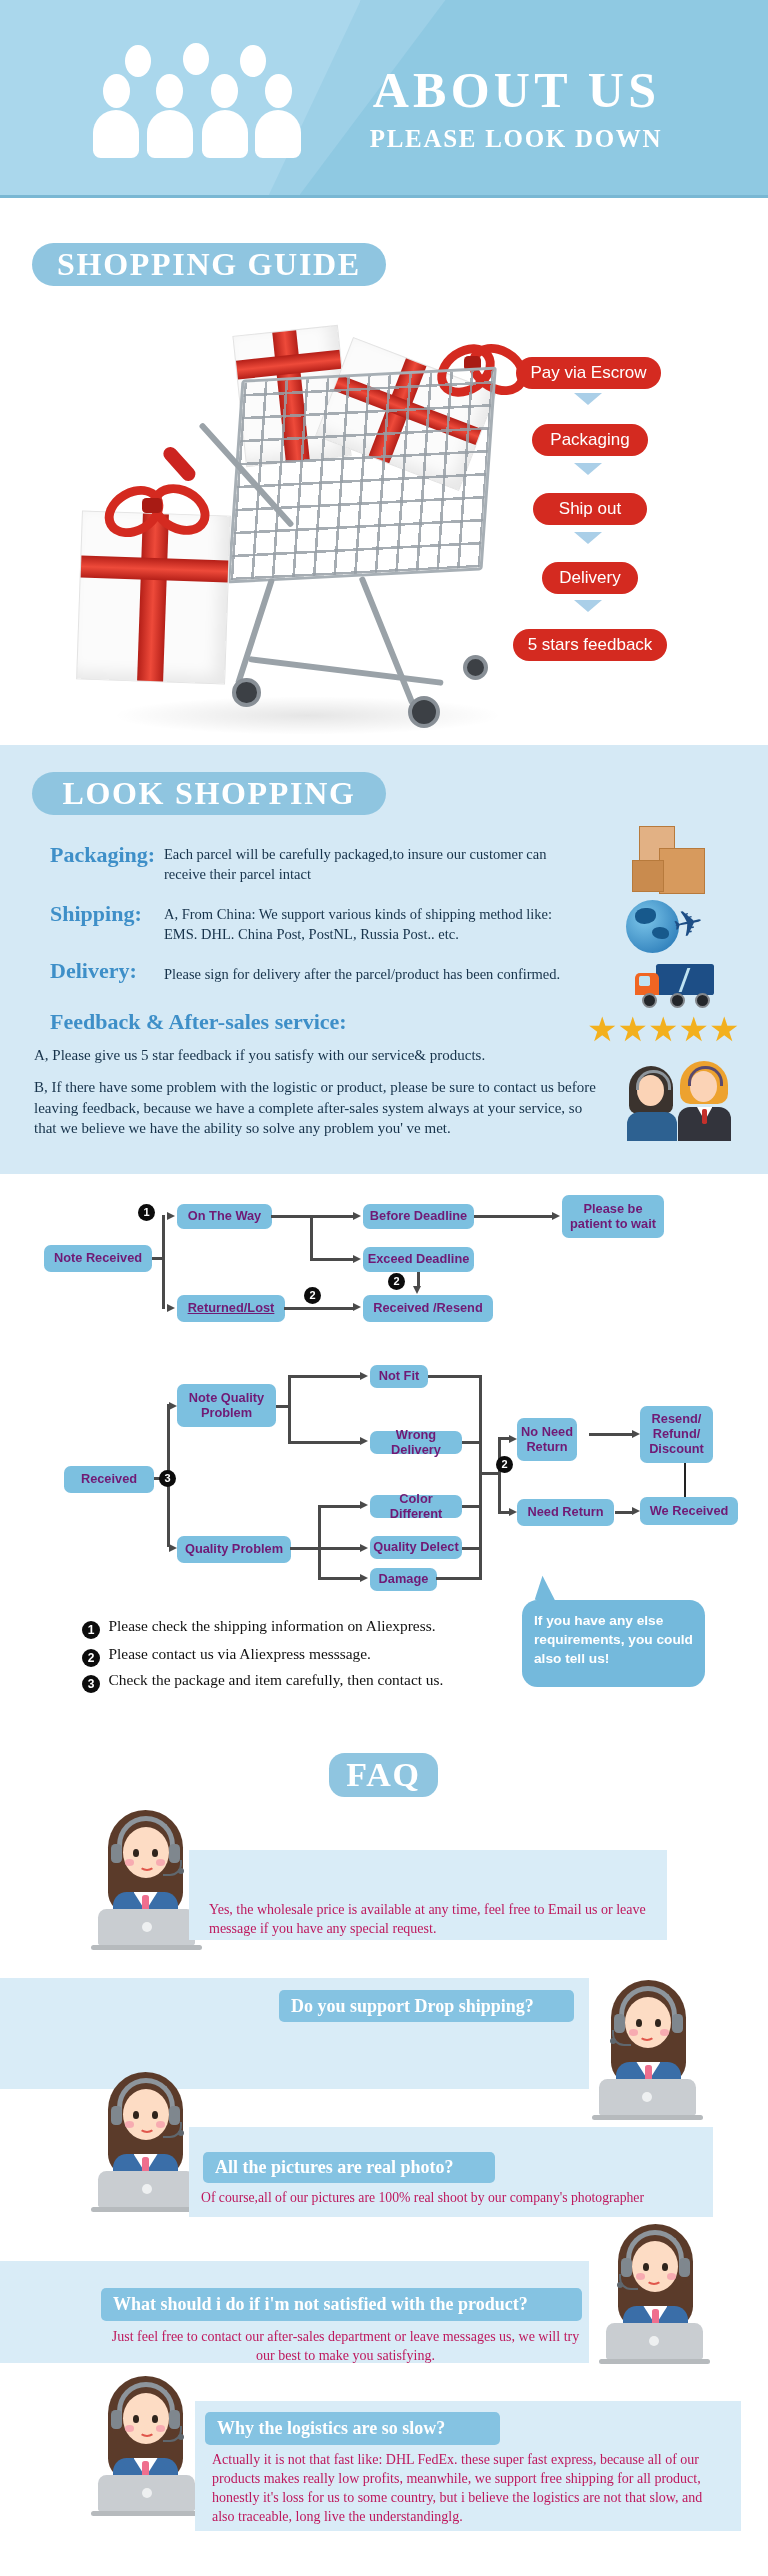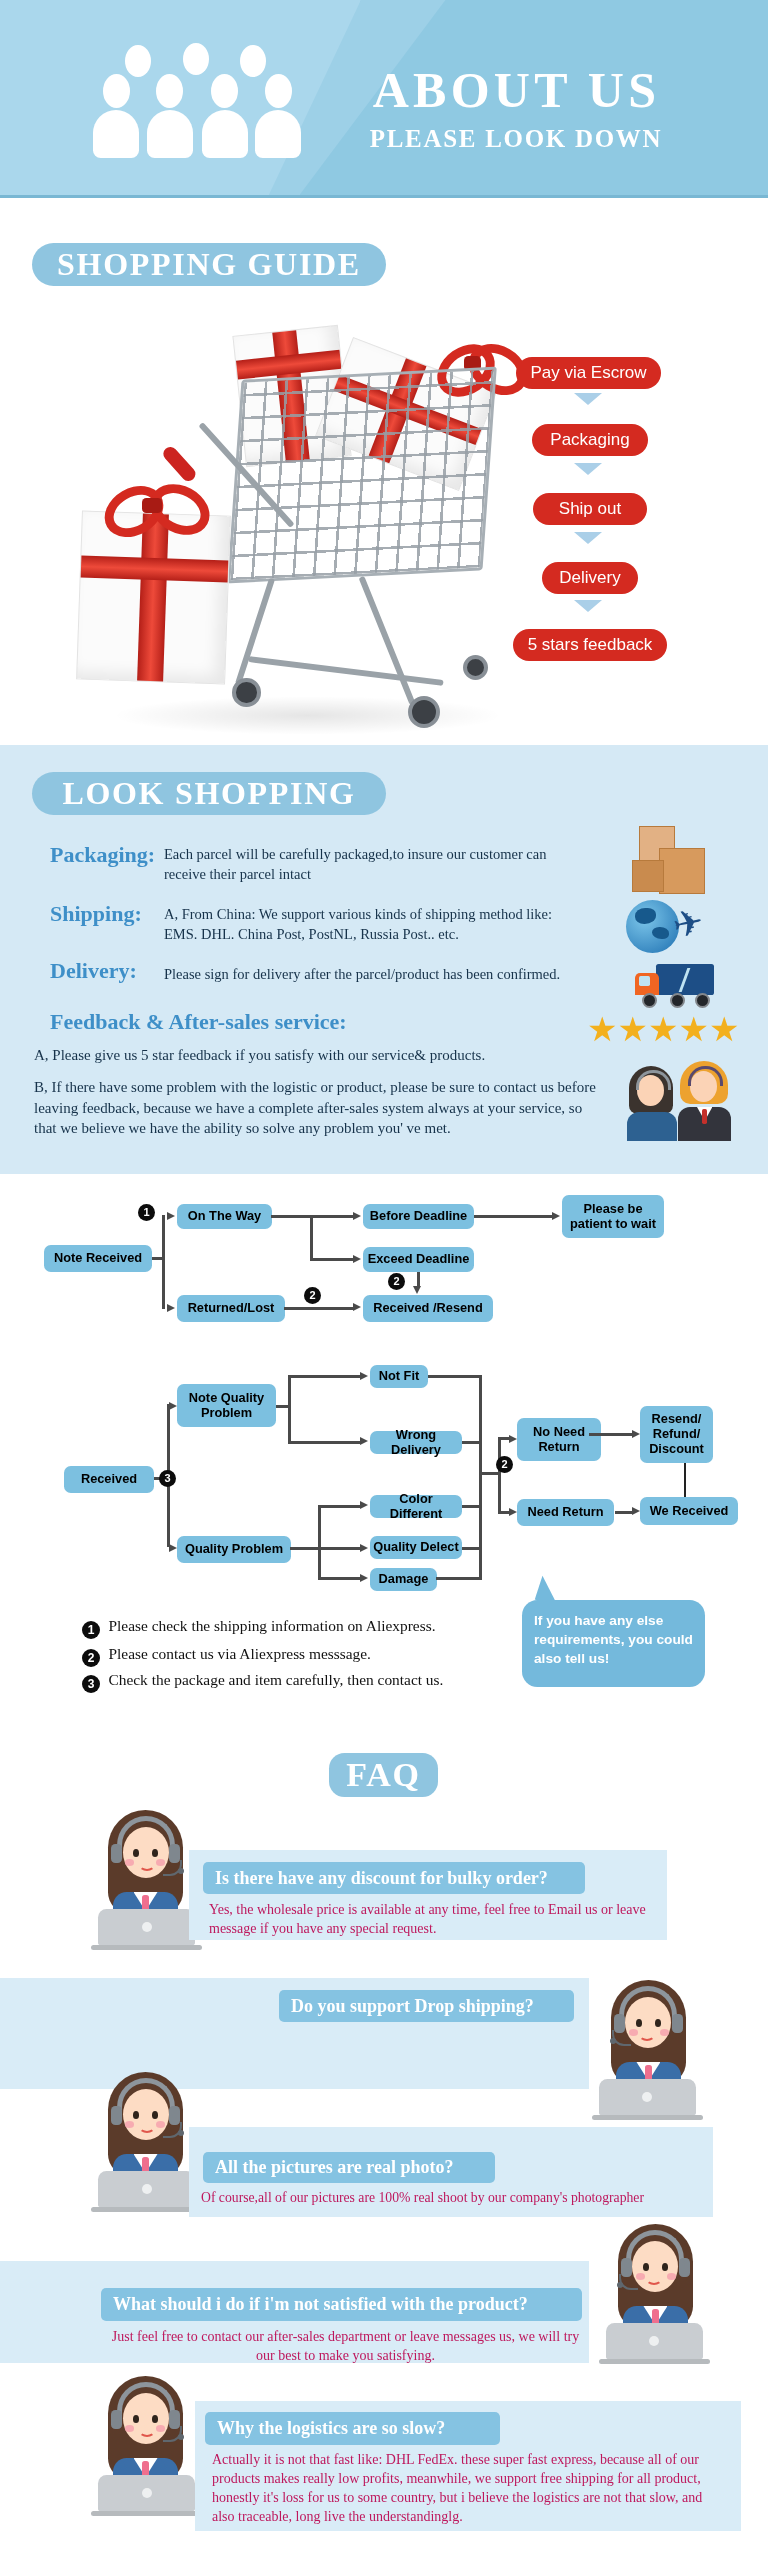--- a/index.html
+++ b/index.html
@@ -46,21 +46,21 @@
   .wheel{position:absolute;border-radius:50%;background:#3c4045;border:4.3px solid #888f96;}
 
   
   .blue-section{left:0;top:745px;width:768px;height:429px;background:#d5e9f5;}
   .rowlabel{color:#3e8fc8;font-weight:bold;font-size:22px;}
   .rowtext{color:#16324a;font-size:14.5px;line-height:19.6px;}
   .fb-head{color:#3e8fc8;font-weight:bold;font-size:22px;}
   .star{color:#f3b01d;font-family:"DejaVu Sans",sans-serif;font-size:34px;line-height:34px;}
 
   
-  .fbox{position:absolute;background:#7cc0e0;color:#000000;border-radius:6.8px;
+  .fbox{position:absolute;background:#7cc0e0;color:#701a75;border-radius:6.8px;
     font-family:"Liberation Sans",sans-serif;font-weight:bold;font-size:12.8px;line-height:1.15;
     display:flex;align-items:center;justify-content:center;text-align:center;padding:0.9px 1.7px;box-sizing:border-box;}
   .ln{position:absolute;background:#4a4a4a;}
   .ar{position:absolute;width:0;height:0;}
   .ar.r{border-top:4.3px solid transparent;border-bottom:4.3px solid transparent;border-left:8.5px solid #4a4a4a;}
   .ar.d{border-left:4.3px solid transparent;border-right:4.3px solid transparent;border-top:8.5px solid #4a4a4a;}
   .nb{position:absolute;width:17px;height:17px;border-radius:50%;background:#0c0c0c;color:#fff;
     font-family:"Liberation Sans",sans-serif;font-weight:bold;font-size:11px;line-height:17px;text-align:center;}
   .note-row{position:absolute;color:#111;font-size:15.4px;}
   .note-row .nb2{display:inline-block;width:18px;height:18px;border-radius:50%;background:#0c0c0c;color:#fff;
@@ -235,21 +235,21 @@
     <div class="abs" style="left:51px;top:46px;width:53px;height:34px;background:#33343c;border-radius:12px 12px 0 0;"></div>
     <div class="abs" style="left:70px;top:46px;width:15.4px;height:13.7px;background:#fff;clip-path:polygon(0 0,100% 0,50% 100%);"></div>
     <div class="abs" style="left:75px;top:48px;width:5.1px;height:15.4px;background:#c4302b;border-radius:1.7px;"></div>
   </div>
 
   <div class="fbox" style="left:44px;top:1245px;width:108px;height:26.5px;">Note Received</div>
   <div class="fbox" style="left:177px;top:1204px;width:95px;height:25px;">On The Way</div>
   <div class="fbox" style="left:363px;top:1204px;width:111px;height:25px;">Before Deadline</div>
   <div class="fbox" style="left:562px;top:1195px;width:102px;height:43px;">Please be patient to wait</div>
   <div class="fbox" style="left:363px;top:1247px;width:111px;height:25px;">Exceed Deadline</div>
-  <div class="fbox" style="left:177px;top:1295px;width:108px;height:26.5px;">Returned/Lost</div>
+  <div class="fbox" style="left:177px;top:1295px;width:108px;height:26.5px;text-decoration:underline;">Returned/Lost</div>
   <div class="fbox" style="left:363px;top:1295px;width:130px;height:26.5px;">Received /Resend</div>
 
   <div class="ln" style="left:152px;top:1257px;width:12px;height:2.6px;"></div>
   <div class="ln" style="left:162px;top:1215px;width:2.6px;height:94px;"></div>
   <div class="ar r" style="left:167px;top:1212px;"></div>
   <div class="ar r" style="left:167px;top:1304px;"></div>
   <div class="nb" style="left:138px;top:1204px;">1</div>
   <div class="ln" style="left:271px;top:1215px;width:40px;height:2.6px;"></div>
   <div class="ln" style="left:310px;top:1215px;width:2.6px;height:44px;"></div>
   <div class="ln" style="left:310px;top:1215px;width:45px;height:2.6px;"></div>
@@ -266,21 +266,21 @@
   <div class="nb" style="left:304px;top:1287px;">2</div>
 
   <div class="fbox" style="left:64px;top:1466px;width:90px;height:26.5px;">Received</div>
   <div class="fbox" style="left:177px;top:1384px;width:99px;height:43px;">Note Quality Problem</div>
   <div class="fbox" style="left:177px;top:1536px;width:114px;height:26.5px;">Quality Problem</div>
   <div class="fbox" style="left:370px;top:1365px;width:58px;height:23px;">Not Fit</div>
   <div class="fbox" style="left:370px;top:1431px;width:92px;height:23px;">Wrong Delivery</div>
   <div class="fbox" style="left:370px;top:1495px;width:92px;height:23px;">Color Different</div>
   <div class="fbox" style="left:370px;top:1536px;width:92px;height:23px;">Quality Delect</div>
   <div class="fbox" style="left:370px;top:1568px;width:67px;height:23px;">Damage</div>
-  <div class="fbox" style="left:517px;top:1418px;width:84px;height:43px;">No Need Return</div>
+  <div class="fbox" style="left:517px;top:1418px;width:60px;height:43px;">No Need Return</div>
   <div class="fbox" style="left:517px;top:1499px;width:97px;height:26.5px;">Need Return</div>
   <div class="fbox" style="left:640px;top:1406px;width:73px;height:57px;">Resend/ Refund/ Discount</div>
   <div class="fbox" style="left:640px;top:1497px;width:98px;height:28px;">We Received</div>
 
   <div class="ln" style="left:154px;top:1477px;width:14.5px;height:2.6px;"></div>
   <div class="ln" style="left:167px;top:1404px;width:2.6px;height:143px;"></div>
   <div class="ar r" style="left:169px;top:1402px;"></div>
   <div class="ar r" style="left:169px;top:1544px;"></div>
   <div class="nb" style="left:159px;top:1470px;">3</div>
   <div class="ln" style="left:276px;top:1405px;width:14.5px;height:2.6px;"></div>
@@ -347,21 +347,20 @@
       <div class="hp-ear l"></div>
       <div class="hp-ear r"></div>
       <div class="mic-arm"></div>
       <div class="mic-dot"></div>
     <div class="laptop">
         <div class="dot"></div>
       </div>
       <div class="laptop-base"></div>
   </div>
   <div class="faq-panel" style="left:189px;top:1850px;width:478px;height:90px;"></div>
-  <div class="faq-bar" style="left:203px;top:1862px;width:382px;height:32px;line-height:32px;">Is there have any discount for bulky order?</div>
   <div class="faq-ans" style="left:209px;top:1900px;width:448px;">Yes, the wholesale price is available at any time, feel free to Email us or leave message if you have any special request.</div>
 
   <div class="faq-panel" style="left:0;top:1978px;width:589px;height:111px;"></div>
   <div class="faq-bar" style="left:279px;top:1990px;width:295px;height:32px;line-height:32px;">Do you support Drop shipping?</div>
   <div class="cs-avatar flip" style="left:597px;top:1980px;">
     <div class="hair"></div>
       <div class="bodyv">
         <div class="collar"></div>
         <div class="tie"></div>
       </div>

